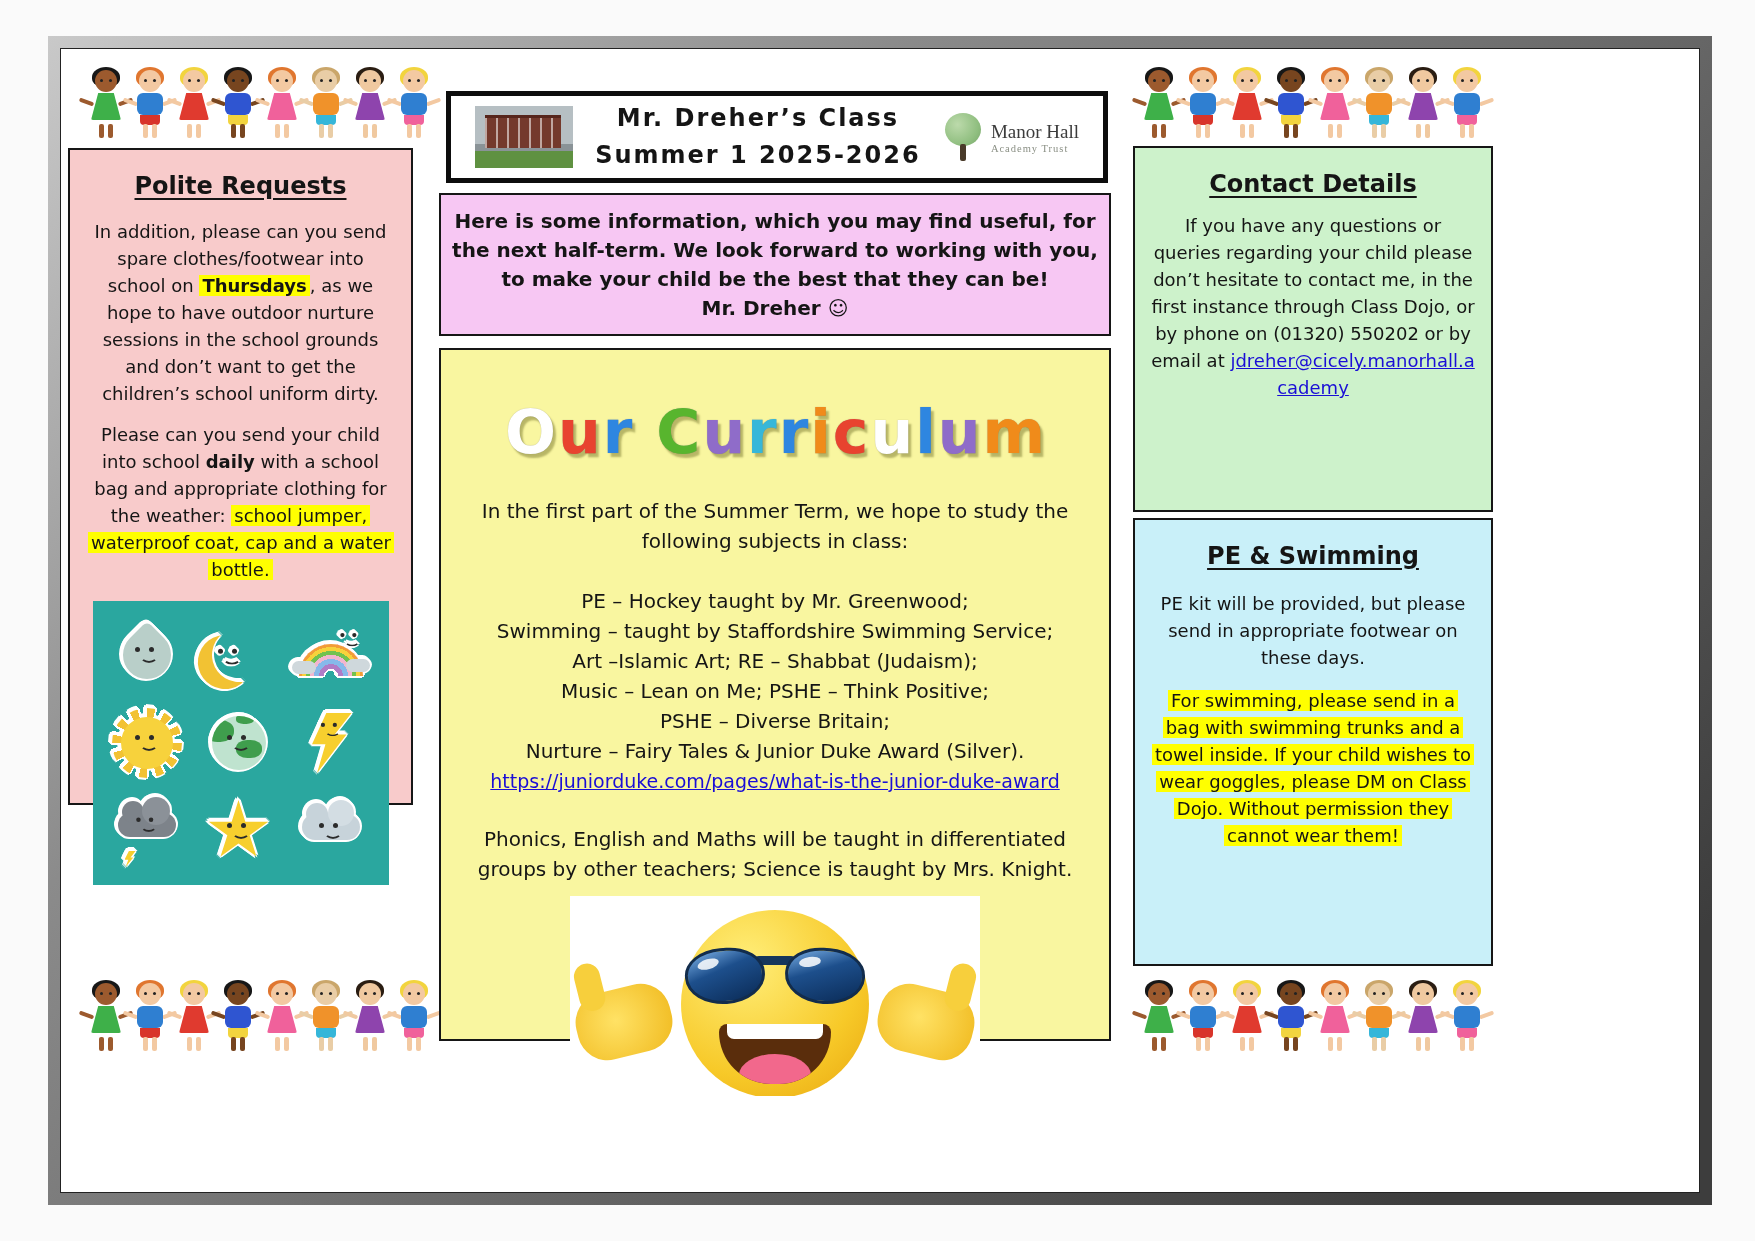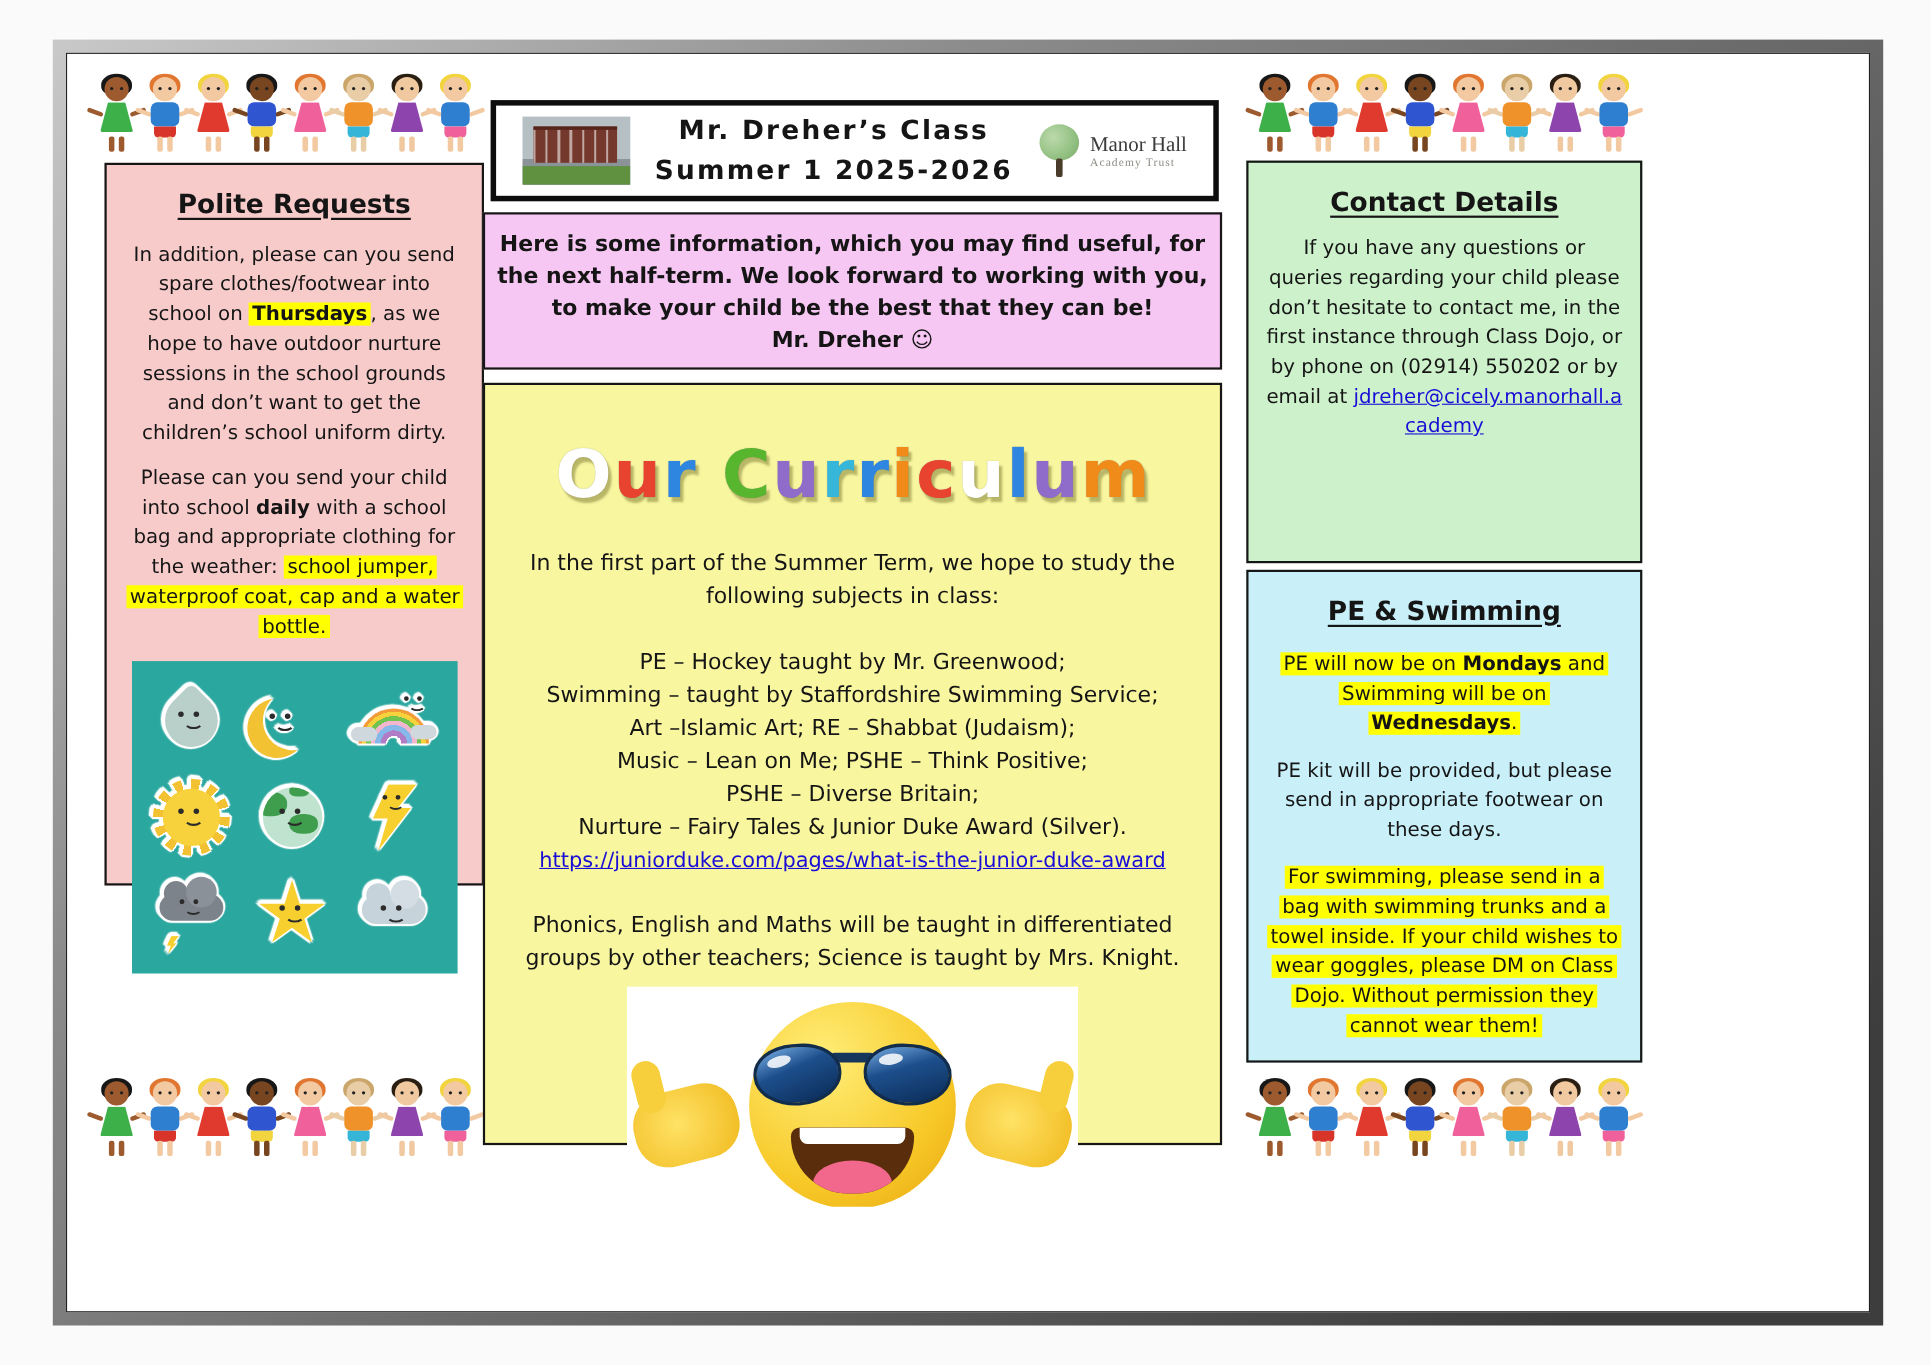--- a/index.html
+++ b/index.html
@@ -498,21 +498,21 @@
         <div class="mh-foliage"></div>
         <div class="mh-trunk"></div>
       </div>
       <div>
         <div class="mh-name">Manor Hall</div>
         <div class="mh-sub">Academy Trust</div>
       </div>
     </div>
   </div>
 
-  <div class="polite-box nbox abs" style="left:34px;top:99px;width:345px;height:657px">
+  <div class="polite-box nbox abs" style="left:7px;top:99px;width:345px;height:657px">
     <div class="box-heading">Polite Requests</div>
     <p><span>In addition, please can you send spare clothes/footwear into school on </span><b class="hl">Thursdays</b><span>, as we hope to have outdoor nurture sessions in the school grounds and don’t want to get the children’s school uniform dirty.</span></p>
     <p><span>Please can you send your child into school </span><b>daily</b><span> with a school bag and appropriate clothing for the weather: </span><span class="hl">school jumper, waterproof coat, cap and a water bottle.</span></p>
     <div class="weather-grid">
             <div class="sticker s-raindrop">
               <div class="shape"></div>
               <div class="extra"></div>
               <div class="s-face"></div>
             </div>
             <div class="sticker s-moon">
@@ -602,25 +602,24 @@
         <div class="mouth">
           <div class="teeth"></div>
           <div class="tongue"></div>
         </div>
       </div>
     </div>
   </div>
 
   <div class="contact-box nbox abs" style="left:1072px;top:97px;width:360px;height:366px">
     <div class="box-heading">Contact Details</div>
-    <p><span>If you have any questions or queries regarding your child please don’t hesitate to contact me, in the first instance through Class Dojo, or by phone on (02914) 550202 or by email at </span><a>jdreher@cicely.manorhall.academy</a></p>
+    <p><span>If you have any questions or queries regarding your child please don’t hesitate to contact me, in the first instance through Class Dojo, or by phone on (01320) 550202 or by email at </span><a>jdreher@cicely.manorhall.academy</a></p>
   </div>
 
   <div class="pe-box nbox abs" style="left:1072px;top:469px;width:360px;height:448px">
     <div class="box-heading">PE &amp; Swimming</div>
-    <p><span class="hl"><span>PE will now be on </span><b>Mondays</b><span> and Swimming will be on </span><b>Wednesdays</b><span>.</span></span></p>
     <p>PE kit will be provided, but please send in appropriate footwear on these days.</p>
     <p><span class="hl">For swimming, please send in a bag with swimming trunks and a towel inside. If your child wishes to wear goggles, please DM on Class Dojo. Without permission they cannot wear them!</span></p>
   </div>
 
 </div>
 </div>
 </div>
 
 </body></html>

